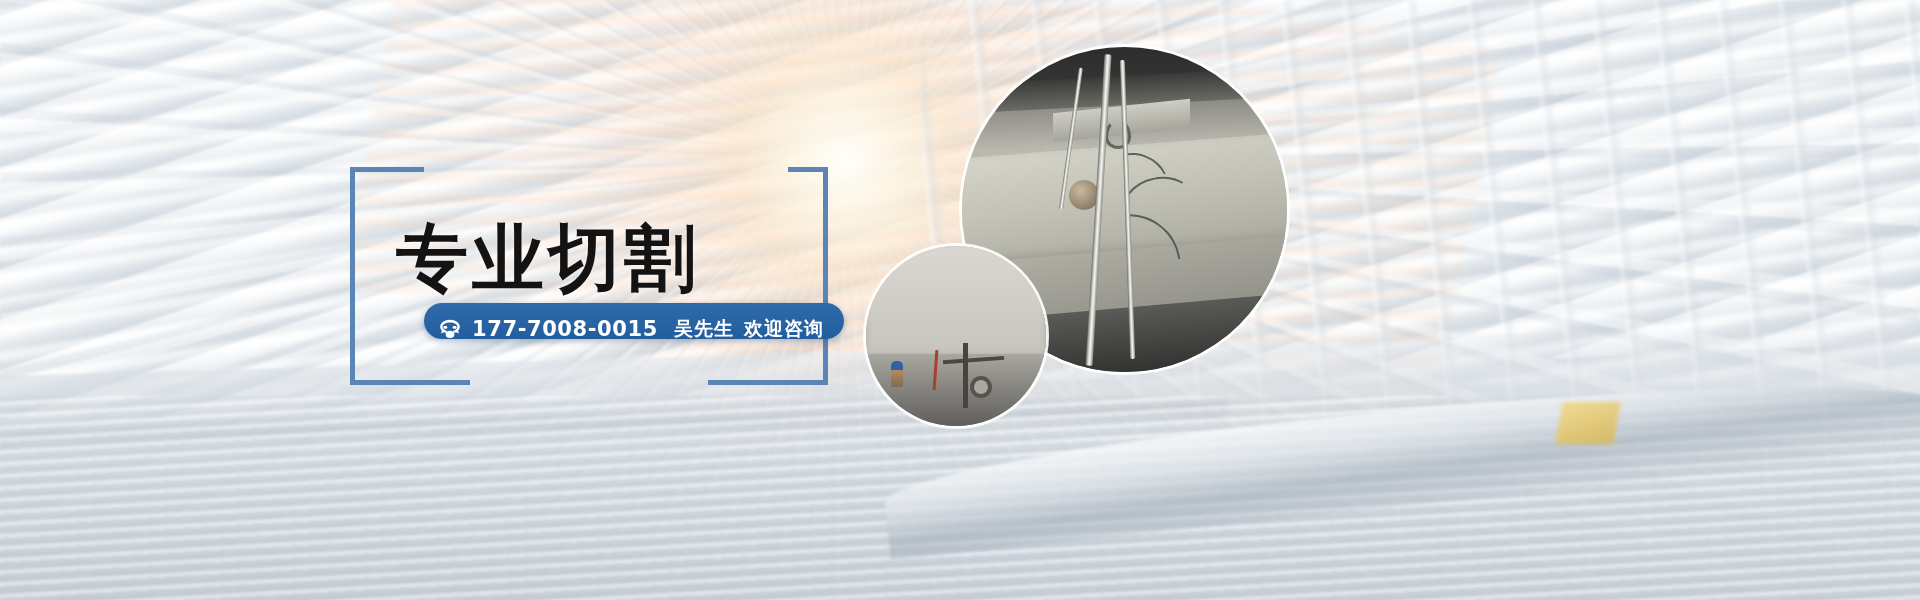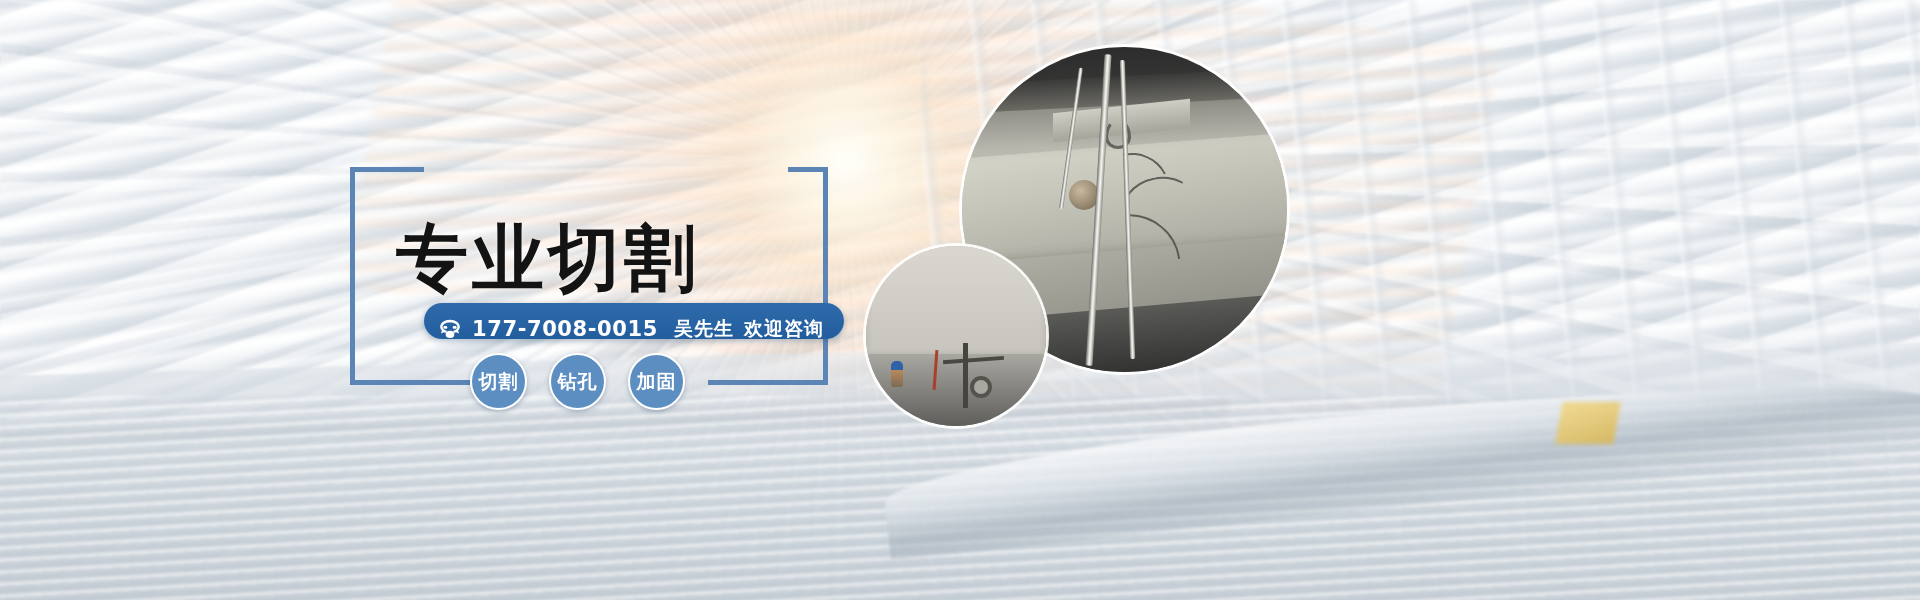--- a/index.html
+++ b/index.html
@@ -418,19 +418,14 @@
       <path d="M14 2.2C7.6 2.2 2.4 5.9 2.4 10.4c0 1.7.8 3.3 2.1 4.6l-1.3 3.3 3.6-1.6c1 .4 2 .6 3.1.7l.3-2.3c-2.9-.5-5-2.4-5-4.7 0-2.8 3.6-5.1 8.8-5.1s8.8 2.3 8.8 5.1c0 2.3-2.1 4.2-5 4.7l.3 2.3c1.1-.1 2.1-.3 3.1-.7l3.6 1.6-1.3-3.3c1.3-1.3 2.1-2.9 2.1-4.6C25.6 5.9 20.4 2.2 14 2.2z" fill="#ffffff"></path>
       <ellipse cx="14" cy="19.4" rx="5.1" ry="4.2" fill="#ffffff"></ellipse>
       <rect x="6.2" y="9.6" width="4.6" height="3.2" rx="1.3" fill="#ffffff"></rect>
       <rect x="17.2" y="9.6" width="4.6" height="3.2" rx="1.3" fill="#ffffff"></rect>
     </svg>
     <span class="phone-num">177-7008-0015</span>
     <span class="phone-name">吴先生</span>
     <span class="phone-cta">欢迎咨询</span>
   </div>
 
-  <div class="circles">
-    <div class="circle">切割</div>
-    <div class="circle">钻孔</div>
-    <div class="circle">加固</div>
-  </div>
 
 </div>
 
 </body></html>

